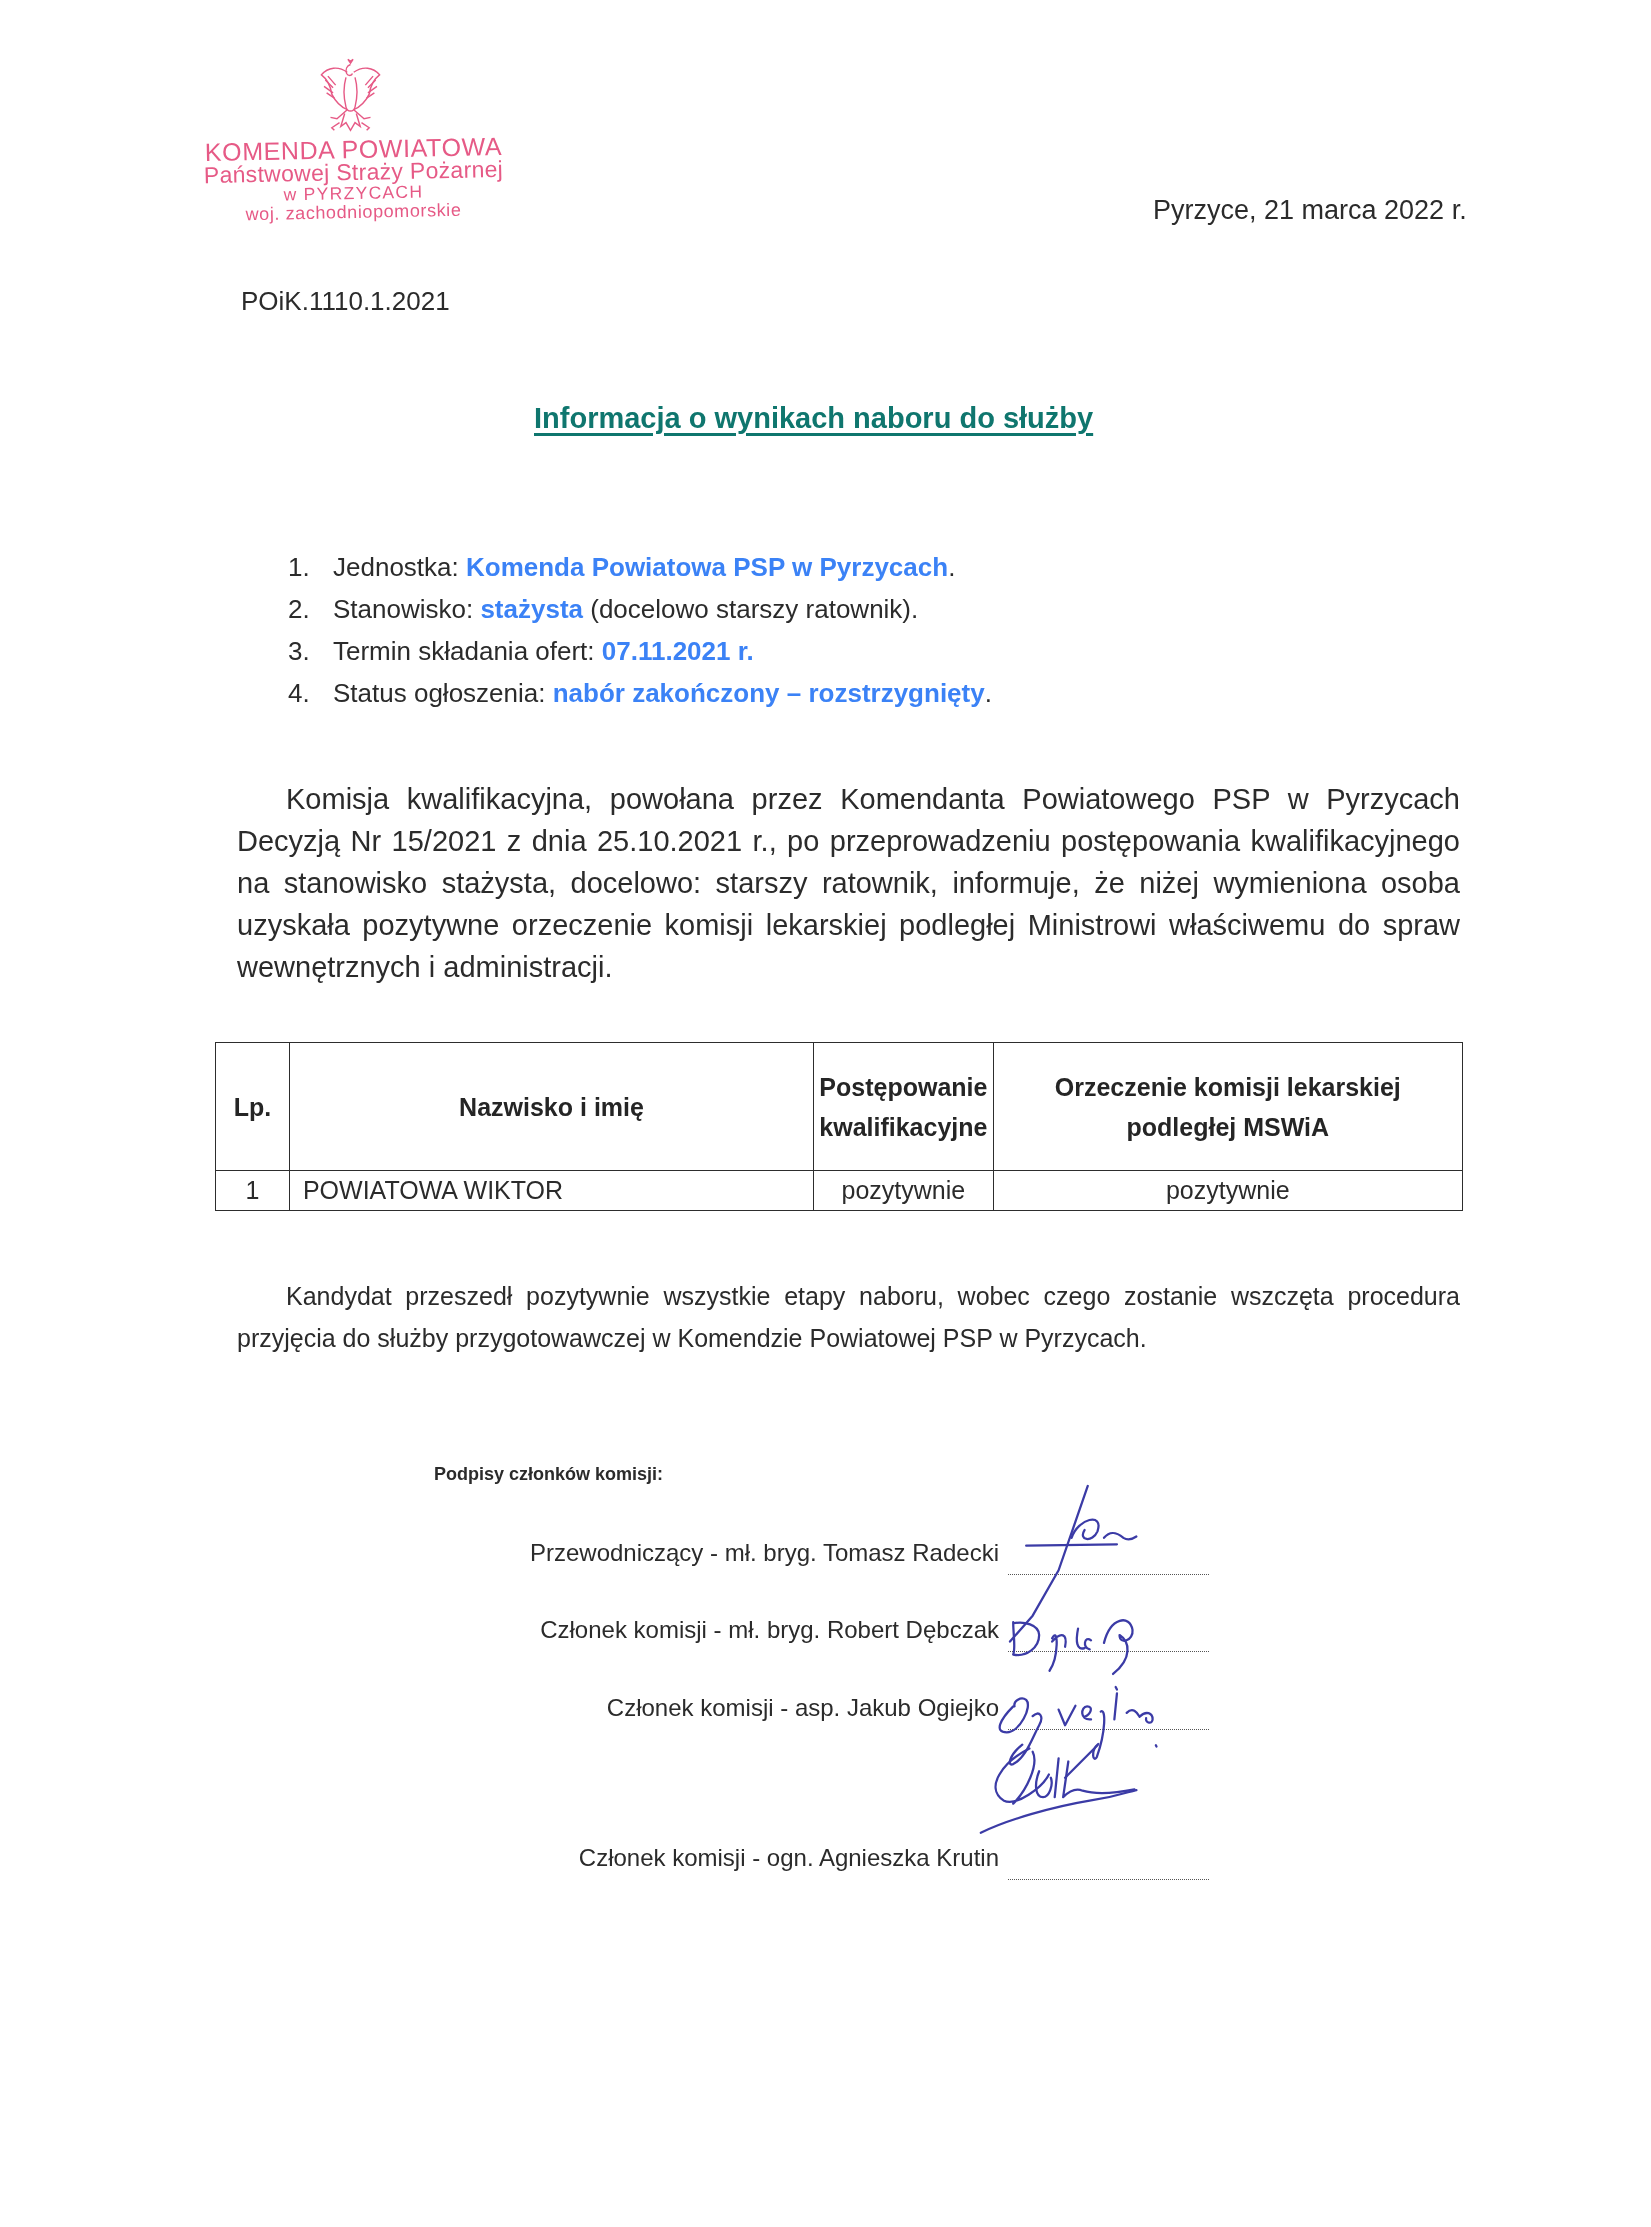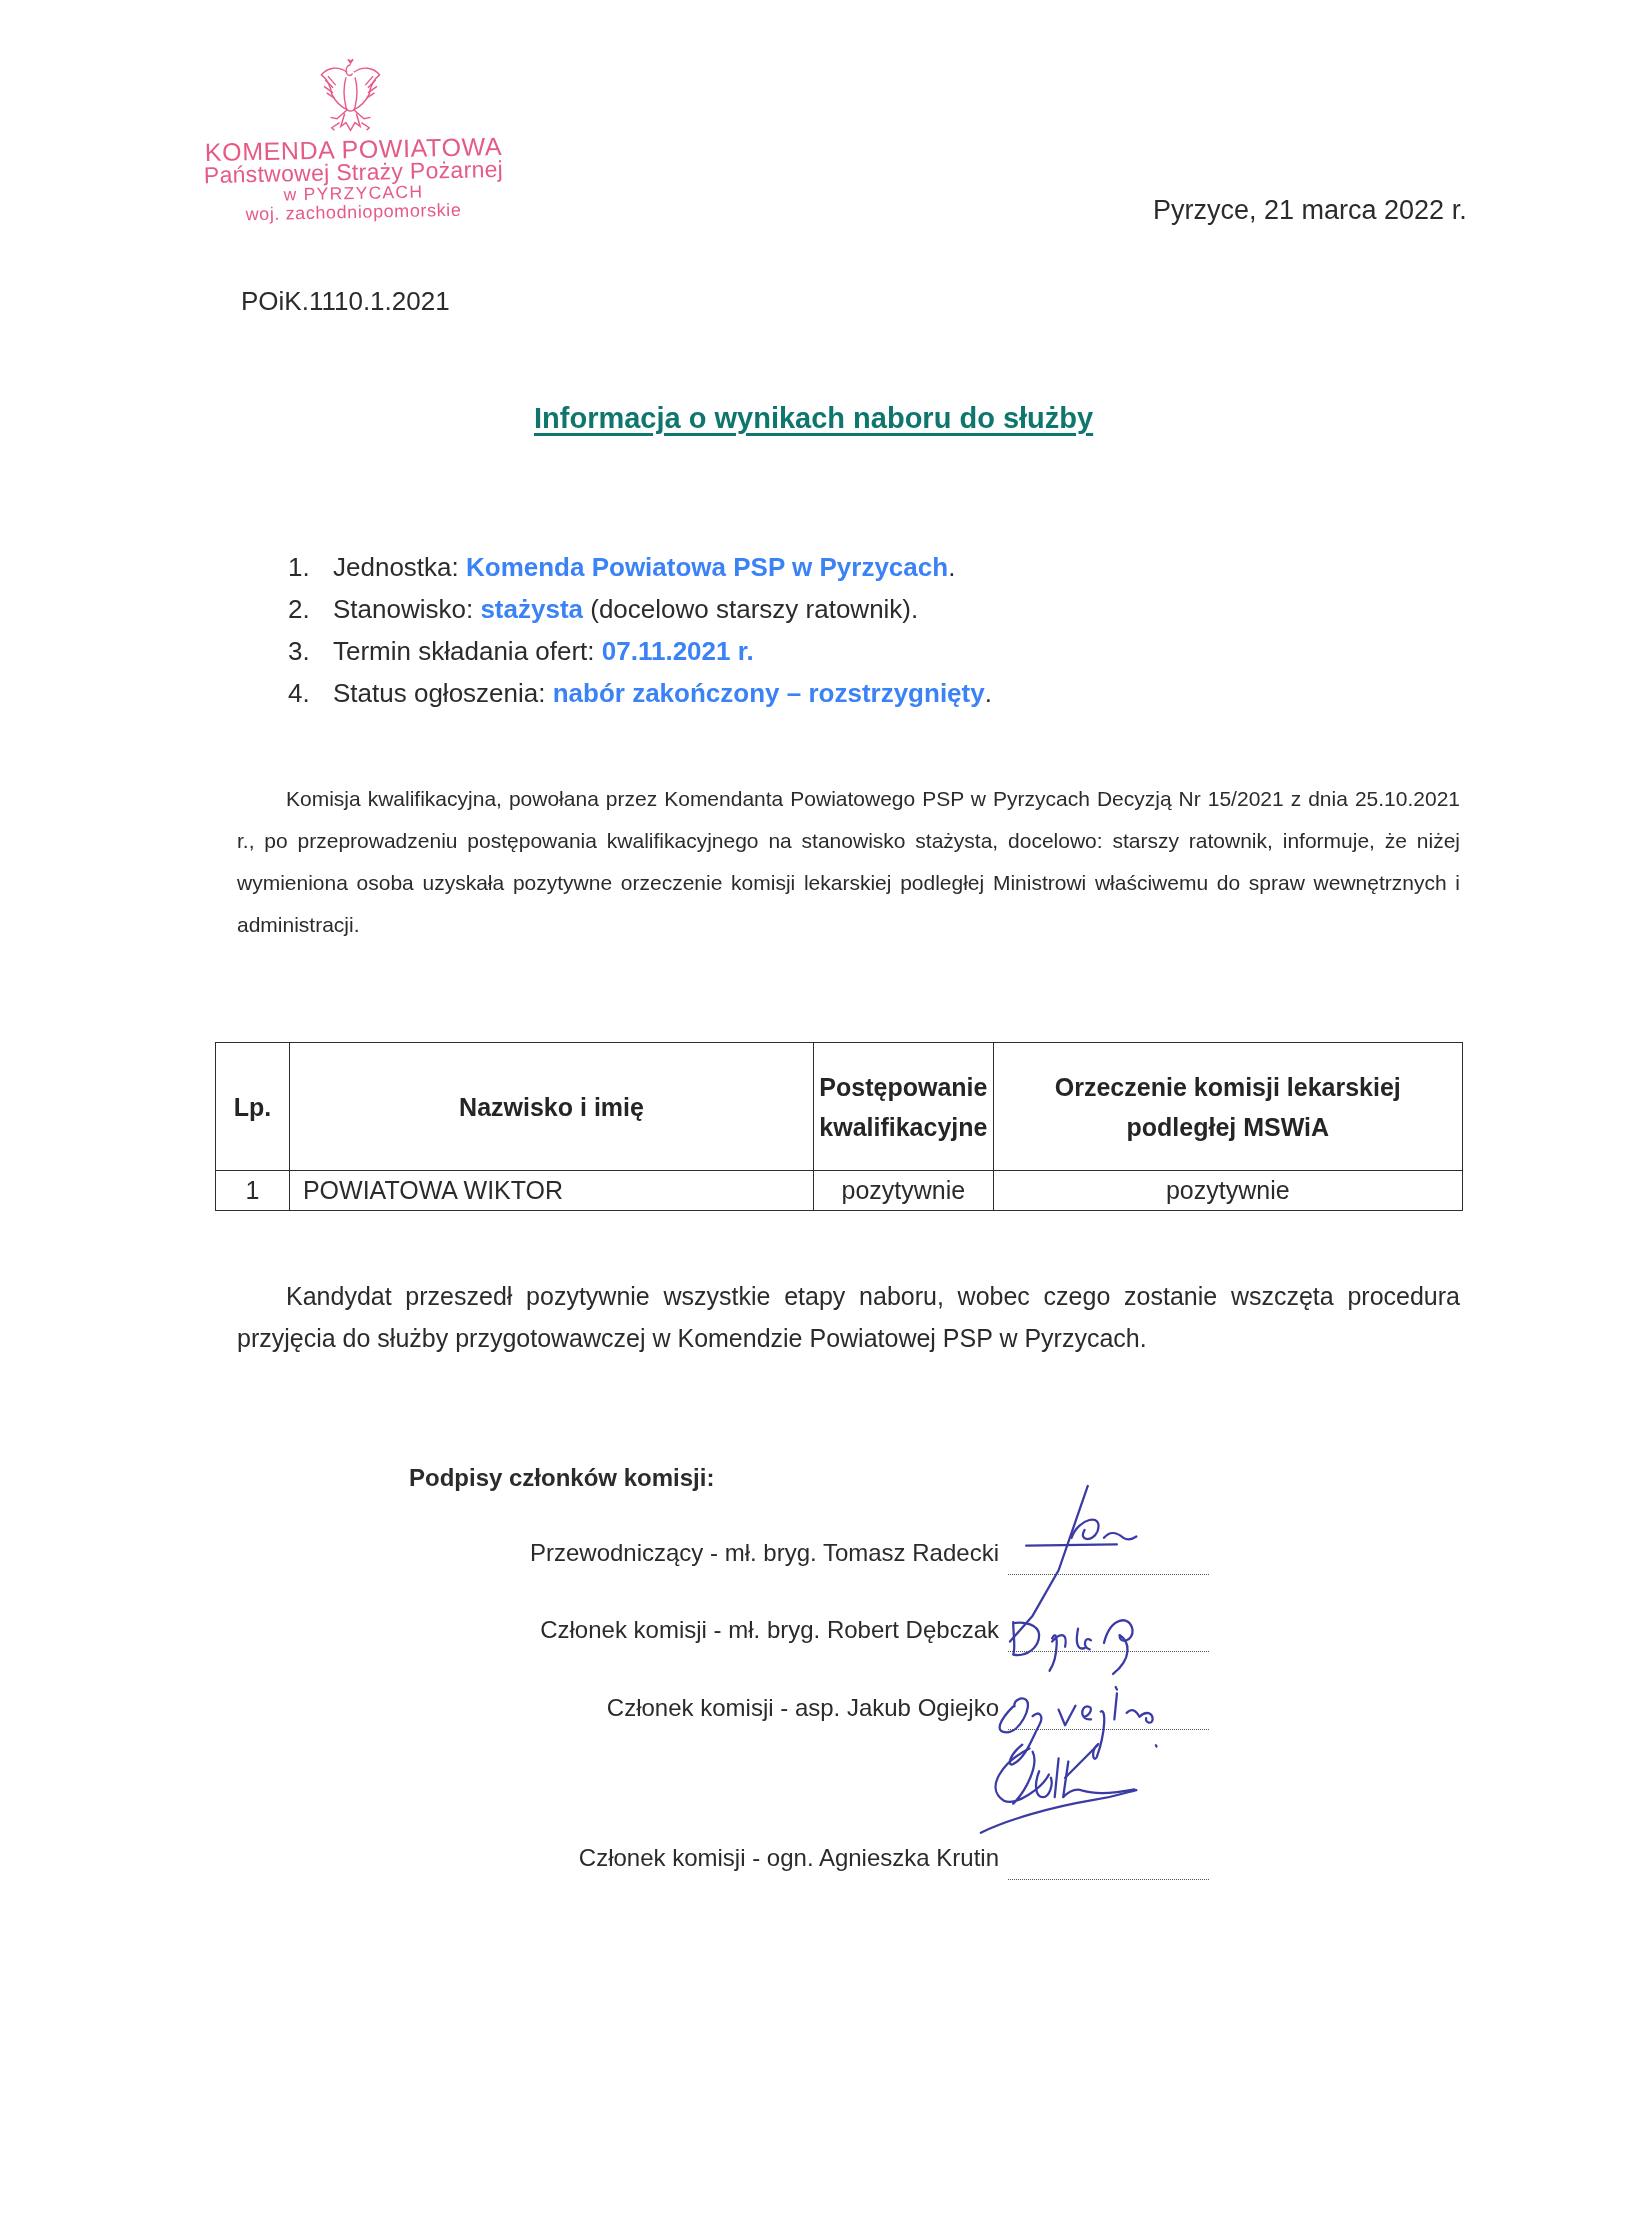--- a/index.html
+++ b/index.html
@@ -18,33 +18,33 @@
   .date { left:1153px; top:195px; font-size:27px; white-space:nowrap; }
   .ref { left:241px; top:262px; font-size:26px; white-space:nowrap;margin-top:24px; }
   .title { left:534px; top:402px; width:634px; font-size:29px; font-weight:bold; text-decoration:underline;
            text-decoration-thickness:2.6px; text-underline-offset:5.2px; white-space:nowrap; color:#0f766e; }
 
   .list { left:288px; top:546px; width:1038px; font-size:26px; }
   .list .item { height:42px; line-height:42px; white-space:nowrap; }
   .list .num { display:inline-block; width:45px; }
   .list b { font-weight:bold; color:#3b82f6; }
 
-  .para { left:237px; width:1223px; font-size:21px; text-align:justify; text-align-last:left; line-height:42px; }
+  .para { left:237px; width:1223px; font-size:29px; text-align:justify; text-align-last:left; line-height:42px; }
   .para1 { top:778px; }
   .para2 { top:1275px; font-size:25px; }
   .indent { display:inline-block; width:49px; }
 
   table.results { position:absolute; left:215px; top:1042px; width:1248px; border-collapse:collapse;
                   font-size:25px; }
   table.results td, table.results th { border:1.9px solid #2d2d2d; padding:0; text-align:center; vertical-align:middle; }
   table.results th { font-weight:bold; height:127px; line-height:40px; color:#252525; }
   table.results td { height:39px; }
   table.results td.name { text-align:left; padding-left:13px; }
 
-  .sig-heading { left:409px; top:1464px; font-size:24px; font-weight:bold; white-space:nowrap; }
+  .sig-heading { left:434px; top:1464px; font-size:18px; font-weight:bold; white-space:nowrap; }
   .sig-row { position:absolute; left:454px; width:759px; height:39px; }
   .sig-label { position:absolute; right:214px; bottom:0; font-size:24px; white-space:nowrap; line-height:26px; }
   .sig-line { position:absolute; left:554px; width:201px; bottom:-9px; border-bottom:1.9px dotted #555; }
   svg.sigs { position:absolute; left:961px; top:1473px; width:273px; height:389px; overflow:visible; }
   svg.sigs path { fill:none; stroke:#3b3ba6; stroke-width:3.5; stroke-linecap:round; stroke-linejoin:round; }
 </style>
 </head>
 <body>
 
 <div class="abs stamp">

